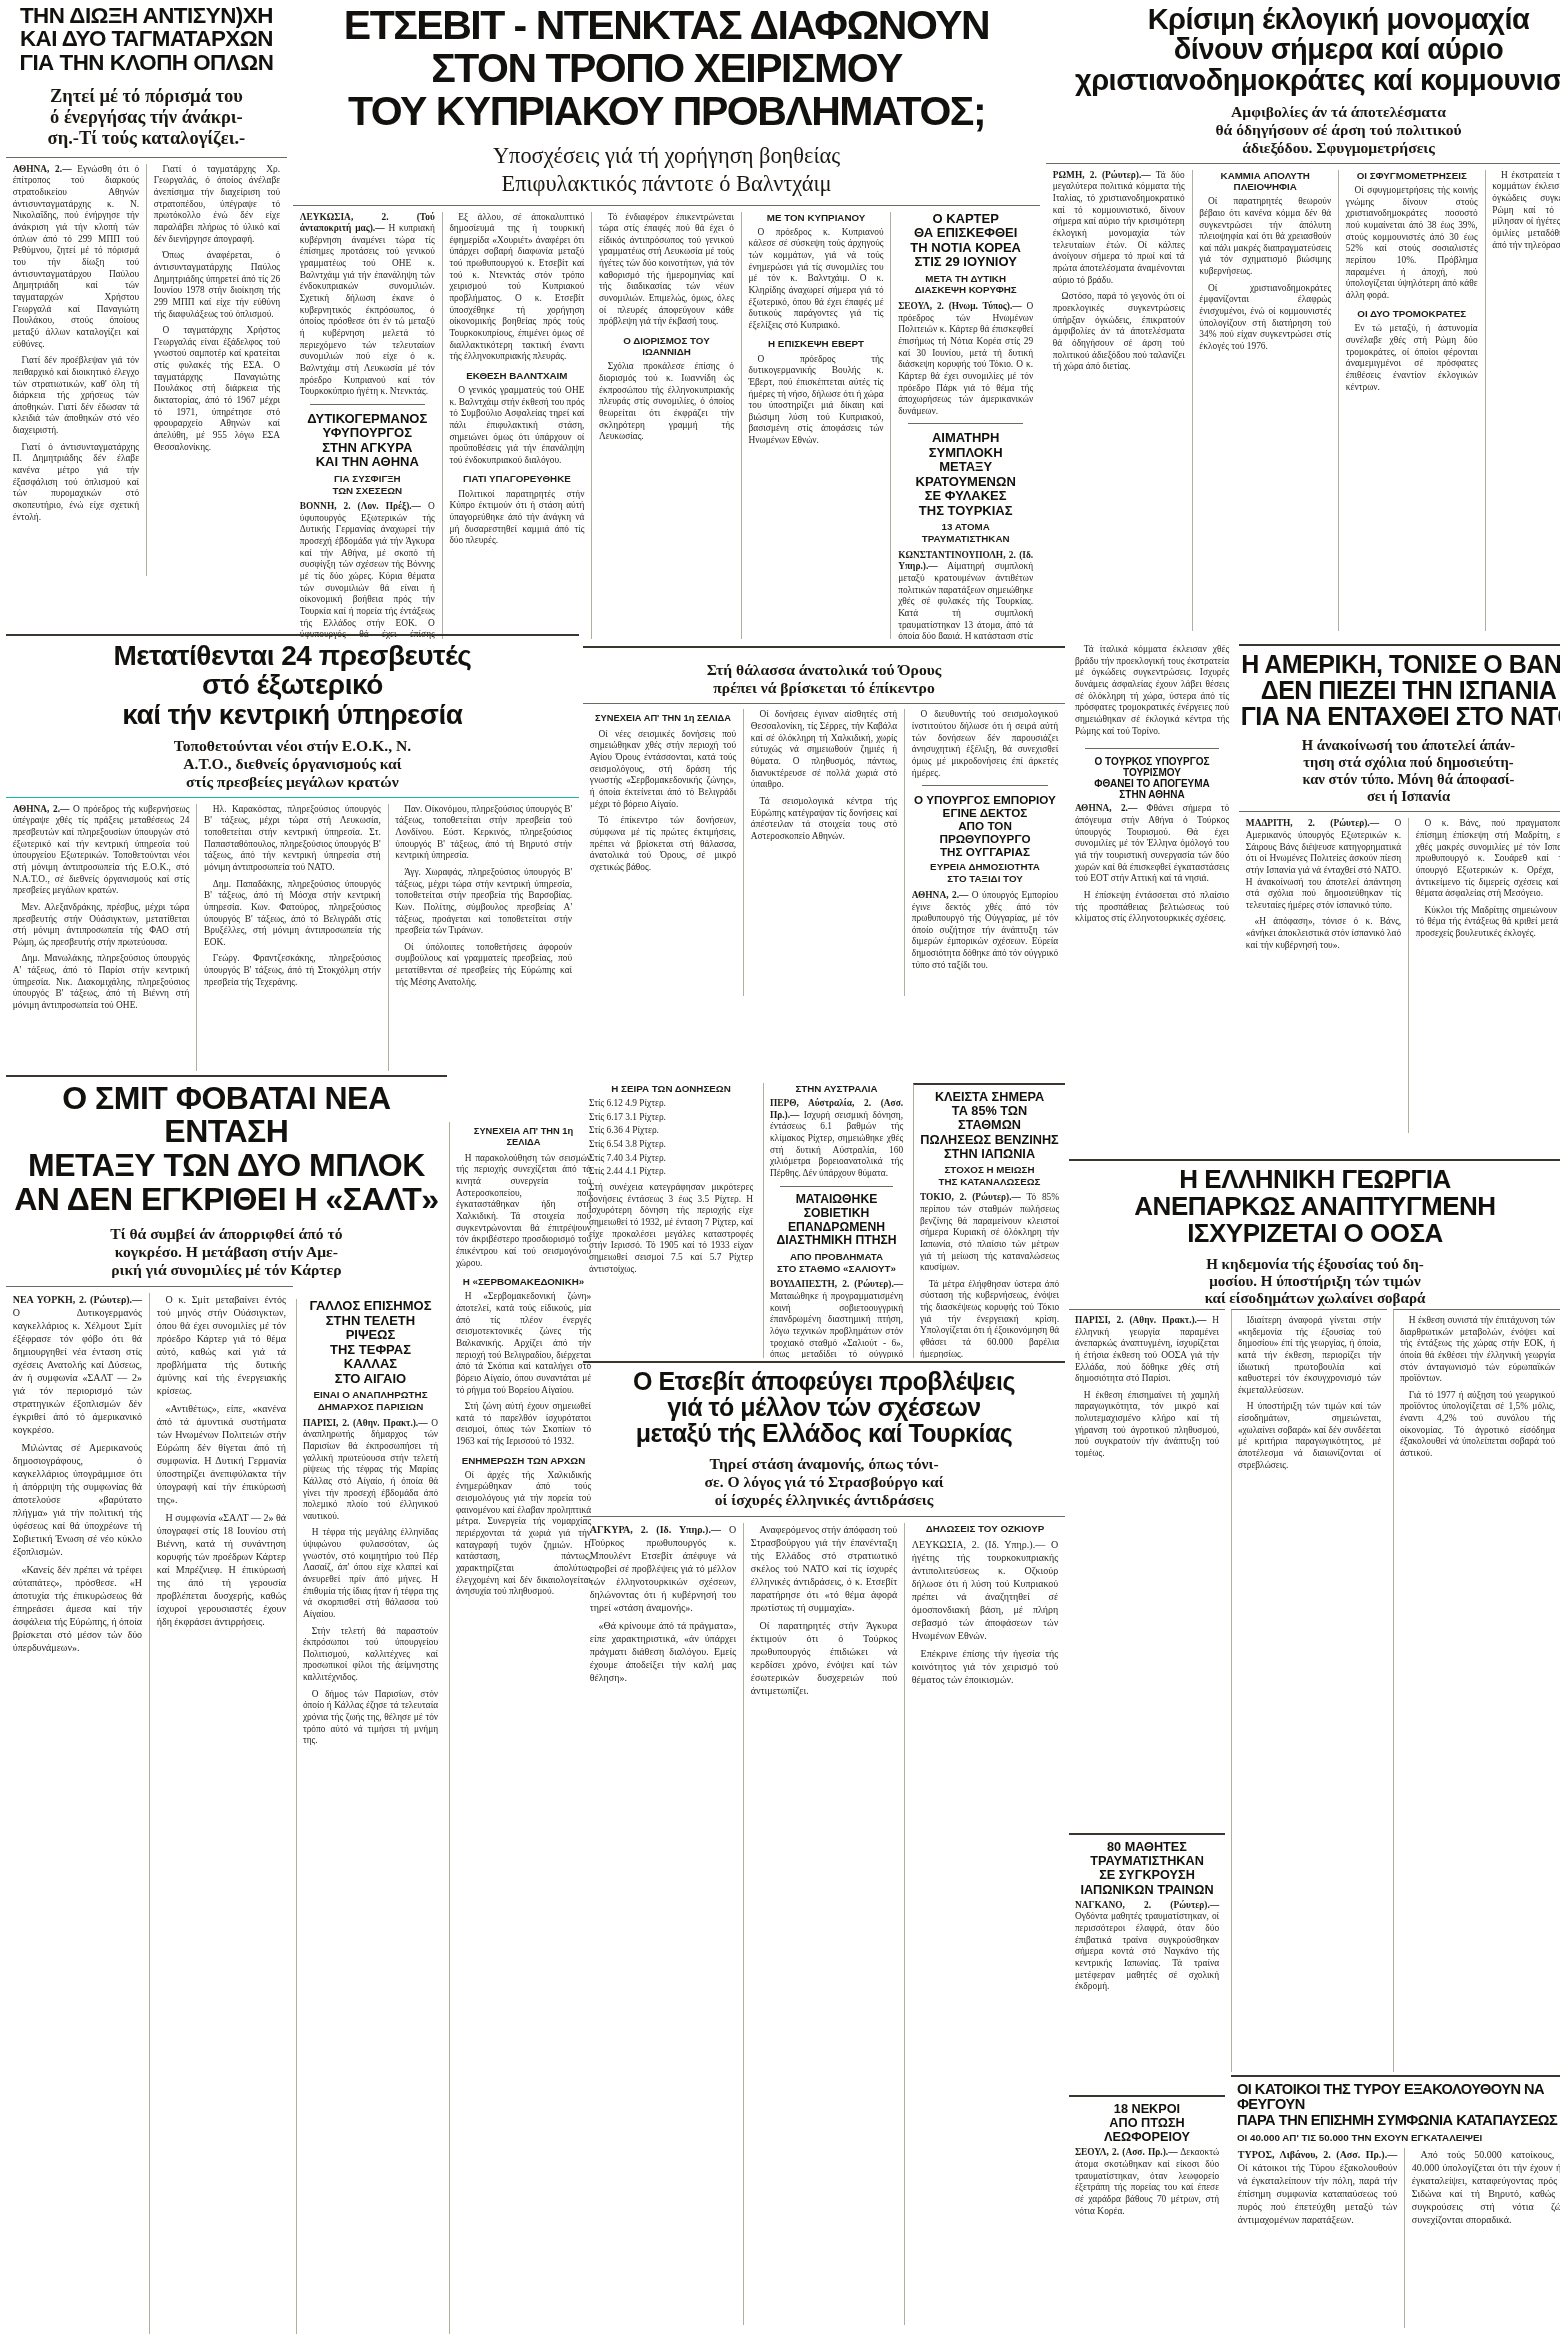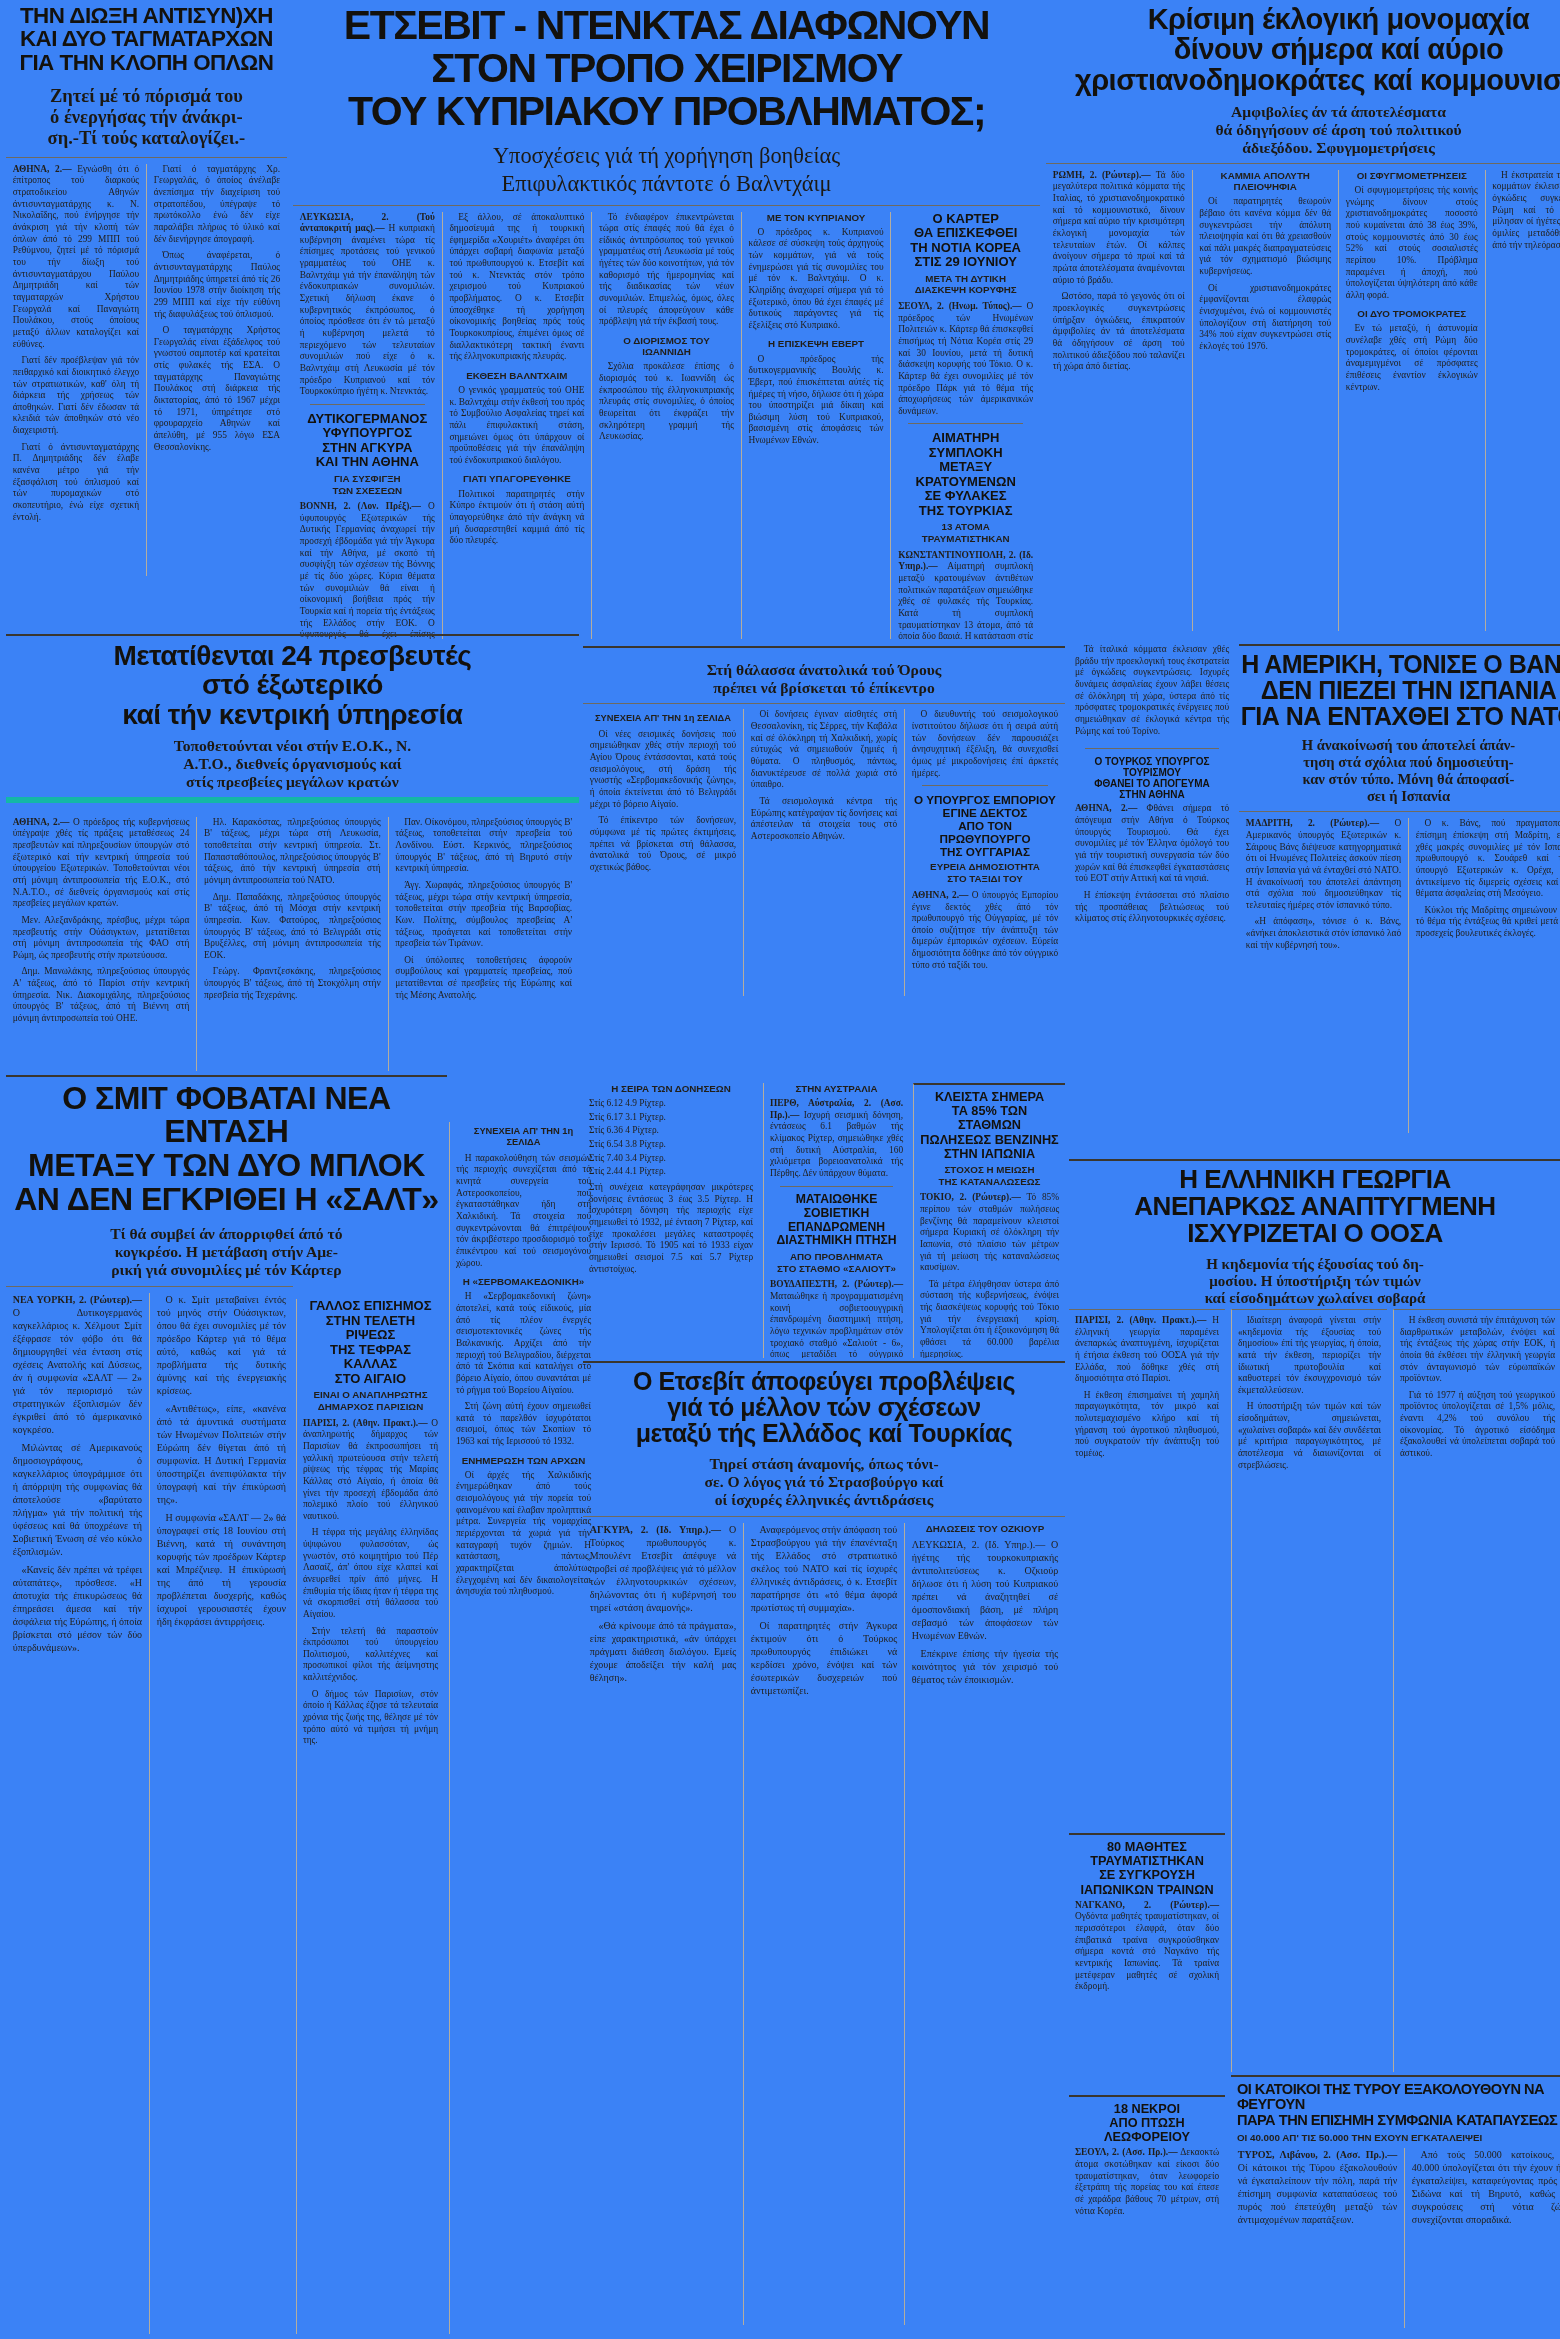--- a/index.html
+++ b/index.html
@@ -1,17 +1,17 @@
 <!DOCTYPE html>
 <html><head>
 <meta charset="utf-8">
 <style>
   *{box-sizing:border-box}
   html,body{margin:0;padding:0;background:#9b978e}
-  .page{position:relative;width:1560px;height:2340px;margin:0 auto;background:#3b82f6;overflow:hidden;
+  .page{position:relative;width:1560px;height:2340px;margin:0 auto;background:#ffffff;overflow:hidden;
         font-family:"Liberation Serif",serif;color:#211e18}
   .art{position:absolute;overflow:hidden}
   .hl{font-family:"Liberation Sans",sans-serif;font-weight:700;text-align:center;white-space:pre-line;
       line-height:1.05;letter-spacing:-0.5px;color:#13110d;margin:0}
   .deck{text-align:center;white-space:pre-line;margin:0;color:#1c1913}
   .cols{display:flex;align-items:stretch;overflow:hidden}
   .col{flex:1 1 0;padding:0 6.8px;font-size:9.4px;line-height:1.24;text-align:justify;overflow:hidden}
   .col+.col{border-left:1px solid #b3ada0}
   .col-lg{font-size:10px;line-height:1.3}
   p{margin:0 0 4.9px;text-indent:8.8px}
@@ -146,21 +146,21 @@
     </div>
   </section>
 
   <section class="art bt" style="left:5.9px;top:634px;width:573px;height:437px">
     <h1 class="hl" style="font-size:28px">Μετατίθενται 24 πρεσβευτές
 στό έξωτερικό
 καί τήν κεντρική ύπηρεσία</h1>
     <div class="deck" style="font-size:15.6px;font-weight:700;margin:7.8px 0 5.9px">Τοποθετούνται νέοι στήν Ε.Ο.Κ., Ν.
 Α.Τ.Ο., διεθνείς όργανισμούς καί
 στίς πρεσβείες μεγάλων κρατών</div>
-    <div class="cols" style="height:293px;border-top:6px solid #14b8a6;padding-top:14px">
+    <div class="cols" style="height:293px;border-top:1px solid #14b8a6;padding-top:6px">
       <div class="col">
         <p class="noind"><span class="dl">ΑΘΗΝΑ, 2.—</span> <span>Ο πρόεδρος τής κυβερνήσεως ύπέγραψε χθές τίς πράξεις μεταθέσεως 24 πρεσβευτών καί πληρεξουσίων ύπουργών στό έξωτερικό καί τήν κεντρική ύπηρεσία τού ύπουργείου Εξωτερικών. Τοποθετούνται νέοι στή μόνιμη άντιπροσωπεία τής Ε.Ο.Κ., στό Ν.Α.Τ.Ο., σέ διεθνείς όργανισμούς καί στίς πρεσβείες μεγάλων κρατών.</span></p>
         <p>Μεν. Αλεξανδράκης, πρέσβυς, μέχρι τώρα πρεσβευτής στήν Ούάσιγκτων, μετατίθεται στή μόνιμη άντιπροσωπεία τής ΦΑΟ στή Ρώμη, ώς πρεσβευτής στήν πρωτεύουσα.</p>
         <p>Δημ. Μανωλάκης, πληρεξούσιος ύπουργός Α' τάξεως, άπό τό Παρίσι στήν κεντρική ύπηρεσία. Νικ. Διακομιχάλης, πληρεξούσιος ύπουργός Β' τάξεως, άπό τή Βιέννη στή μόνιμη άντιπροσωπεία τού ΟΗΕ.</p>
       </div>
       <div class="col">
         <p>Ηλ. Καρακόστας, πληρεξούσιος ύπουργός Β' τάξεως, μέχρι τώρα στή Λευκωσία, τοποθετείται στήν κεντρική ύπηρεσία. Στ. Παπασταθόπουλος, πληρεξούσιος ύπουργός Β' τάξεως, άπό τήν κεντρική ύπηρεσία στή μόνιμη άντιπροσωπεία τού ΝΑΤΟ.</p>
         <p>Δημ. Παπαδάκης, πληρεξούσιος ύπουργός Β' τάξεως, άπό τή Μόσχα στήν κεντρική ύπηρεσία. Κων. Φατούρος, πληρεξούσιος ύπουργός Β' τάξεως, άπό τό Βελιγράδι στίς Βρυξέλλες, στή μόνιμη άντιπροσωπεία τής ΕΟΚ.</p>
         <p>Γεώργ. Φραντζεσκάκης, πληρεξούσιος ύπουργός Β' τάξεως, άπό τή Στοκχόλμη στήν πρεσβεία τής Τεχεράνης.</p>
       </div>

